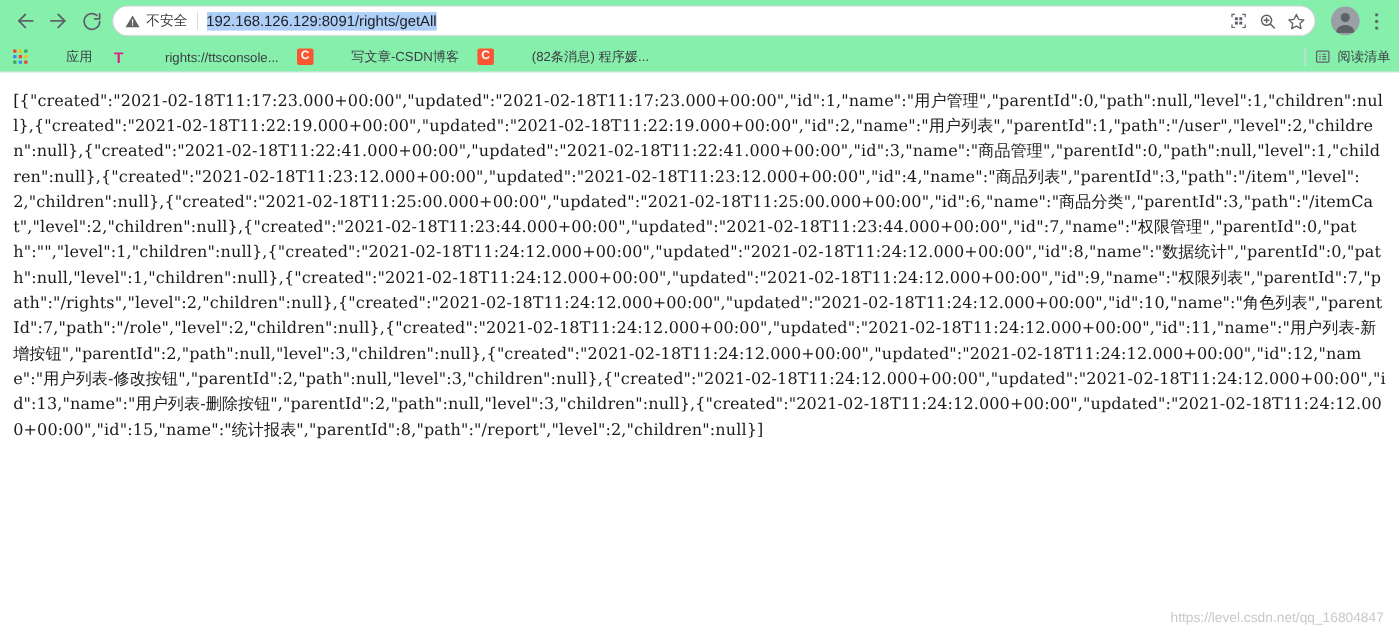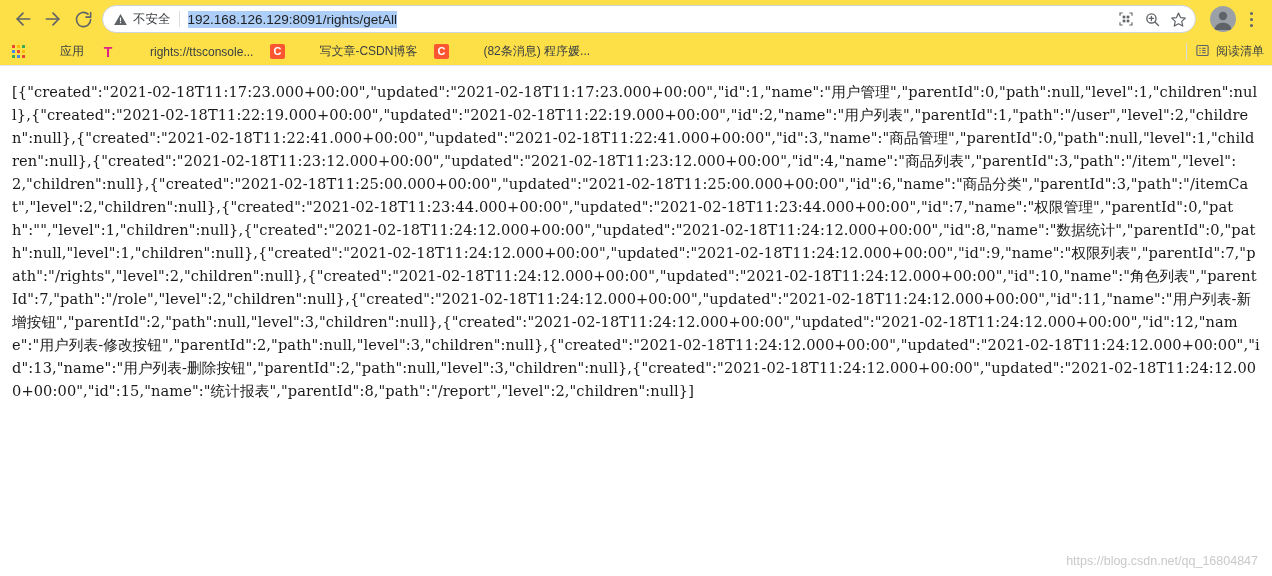--- a/index.html
+++ b/index.html
@@ -3,21 +3,21 @@
 <meta charset="utf-8">
 <style>
   html,body{margin:0;padding:0;}
   body{
     width:1272px;height:576px;overflow:hidden;background:#ffffff;
     font-family:"Liberation Sans",sans-serif;
     -webkit-font-smoothing:antialiased;
   }
 
   
-  .chrome{background:#fde047;}
+  .chrome{background:#86efac;}
   .toolbar{
     height:38px;display:flex;align-items:center;padding:0 8px;box-sizing:border-box;
   }
   .navbtn{
     width:30px;height:30px;flex:0 0 30px;display:flex;align-items:center;justify-content:center;
     color:#5f6368;border-radius:50%;
   }
   .navbtn svg{display:block;}
 
   .omnibox{
@@ -63,21 +63,21 @@
   }
   .bm-ico{width:16px;height:16px;margin-right:6px;flex:0 0 16px;display:flex;align-items:center;justify-content:center;}
   .apps-grid{width:13px;height:13px;display:grid;grid-template-columns:repeat(3,3px);grid-template-rows:repeat(3,3px);gap:2px;}
   .apps-grid i{display:block;width:3px;height:3px;border-radius:0.5px;}
   .ico-t{font-weight:bold;font-size:14px;color:#e0218a;line-height:1;font-family:"Liberation Sans",sans-serif;}
   .ico-c{
     width:15px;height:15px;background:#fc5531;color:#fff;border-radius:2px;font-size:11px;font-weight:bold;
     display:flex;align-items:center;justify-content:center;line-height:1;
   }
   .bm-spacer{flex:1 1 auto;}
-  .readlist{display:flex;align-items:flex-start;flex:0 0 auto;padding-left:8px;border-left:1px solid #dadce0;}
+  .readlist{display:flex;align-items:center;flex:0 0 auto;padding-left:8px;border-left:1px solid #dadce0;}
   .readlist .bm-label{color:#3c4043;}
   .rl-ico{width:15px;height:15px;margin-right:6px;flex:0 0 15px;color:#5f6368;}
 
   
   .page{
     position:relative;height:510px;overflow:hidden;background:#fff;
     padding:14px 12px 0 12px;box-sizing:border-box;
   }
   .json{
     font-family:"DejaVu Serif","Liberation Serif",serif;
@@ -226,14 +226,14 @@
             <line x1="11.5" y1="15.5" x2="17" y2="15.5"></line>
         </svg>
       </span>
       <span class="bm-label">阅读清单</span>
     </div>
   </div>
 </div>
 
 <div class="page">
   <pre class="json">[{"created":"2021-02-18T11:17:23.000+00:00","updated":"2021-02-18T11:17:23.000+00:00","id":1,"name":"用户管理","parentId":0,"path":null,"level":1,"children":null},{"created":"2021-02-18T11:22:19.000+00:00","updated":"2021-02-18T11:22:19.000+00:00","id":2,"name":"用户列表","parentId":1,"path":"/user","level":2,"children":null},{"created":"2021-02-18T11:22:41.000+00:00","updated":"2021-02-18T11:22:41.000+00:00","id":3,"name":"商品管理","parentId":0,"path":null,"level":1,"children":null},{"created":"2021-02-18T11:23:12.000+00:00","updated":"2021-02-18T11:23:12.000+00:00","id":4,"name":"商品列表","parentId":3,"path":"/item","level":2,"children":null},{"created":"2021-02-18T11:25:00.000+00:00","updated":"2021-02-18T11:25:00.000+00:00","id":6,"name":"商品分类","parentId":3,"path":"/itemCat","level":2,"children":null},{"created":"2021-02-18T11:23:44.000+00:00","updated":"2021-02-18T11:23:44.000+00:00","id":7,"name":"权限管理","parentId":0,"path":"","level":1,"children":null},{"created":"2021-02-18T11:24:12.000+00:00","updated":"2021-02-18T11:24:12.000+00:00","id":8,"name":"数据统计","parentId":0,"path":null,"level":1,"children":null},{"created":"2021-02-18T11:24:12.000+00:00","updated":"2021-02-18T11:24:12.000+00:00","id":9,"name":"权限列表","parentId":7,"path":"/rights","level":2,"children":null},{"created":"2021-02-18T11:24:12.000+00:00","updated":"2021-02-18T11:24:12.000+00:00","id":10,"name":"角色列表","parentId":7,"path":"/role","level":2,"children":null},{"created":"2021-02-18T11:24:12.000+00:00","updated":"2021-02-18T11:24:12.000+00:00","id":11,"name":"用户列表-新增按钮","parentId":2,"path":null,"level":3,"children":null},{"created":"2021-02-18T11:24:12.000+00:00","updated":"2021-02-18T11:24:12.000+00:00","id":12,"name":"用户列表-修改按钮","parentId":2,"path":null,"level":3,"children":null},{"created":"2021-02-18T11:24:12.000+00:00","updated":"2021-02-18T11:24:12.000+00:00","id":13,"name":"用户列表-删除按钮","parentId":2,"path":null,"level":3,"children":null},{"created":"2021-02-18T11:24:12.000+00:00","updated":"2021-02-18T11:24:12.000+00:00","id":15,"name":"统计报表","parentId":8,"path":"/report","level":2,"children":null}]</pre>
-  <div class="watermark">https://blog.csdn.net/qq_16804847</div>
+  <div class="watermark">https://level.csdn.net/qq_16804847</div>
 </div>
 
 </body></html>

